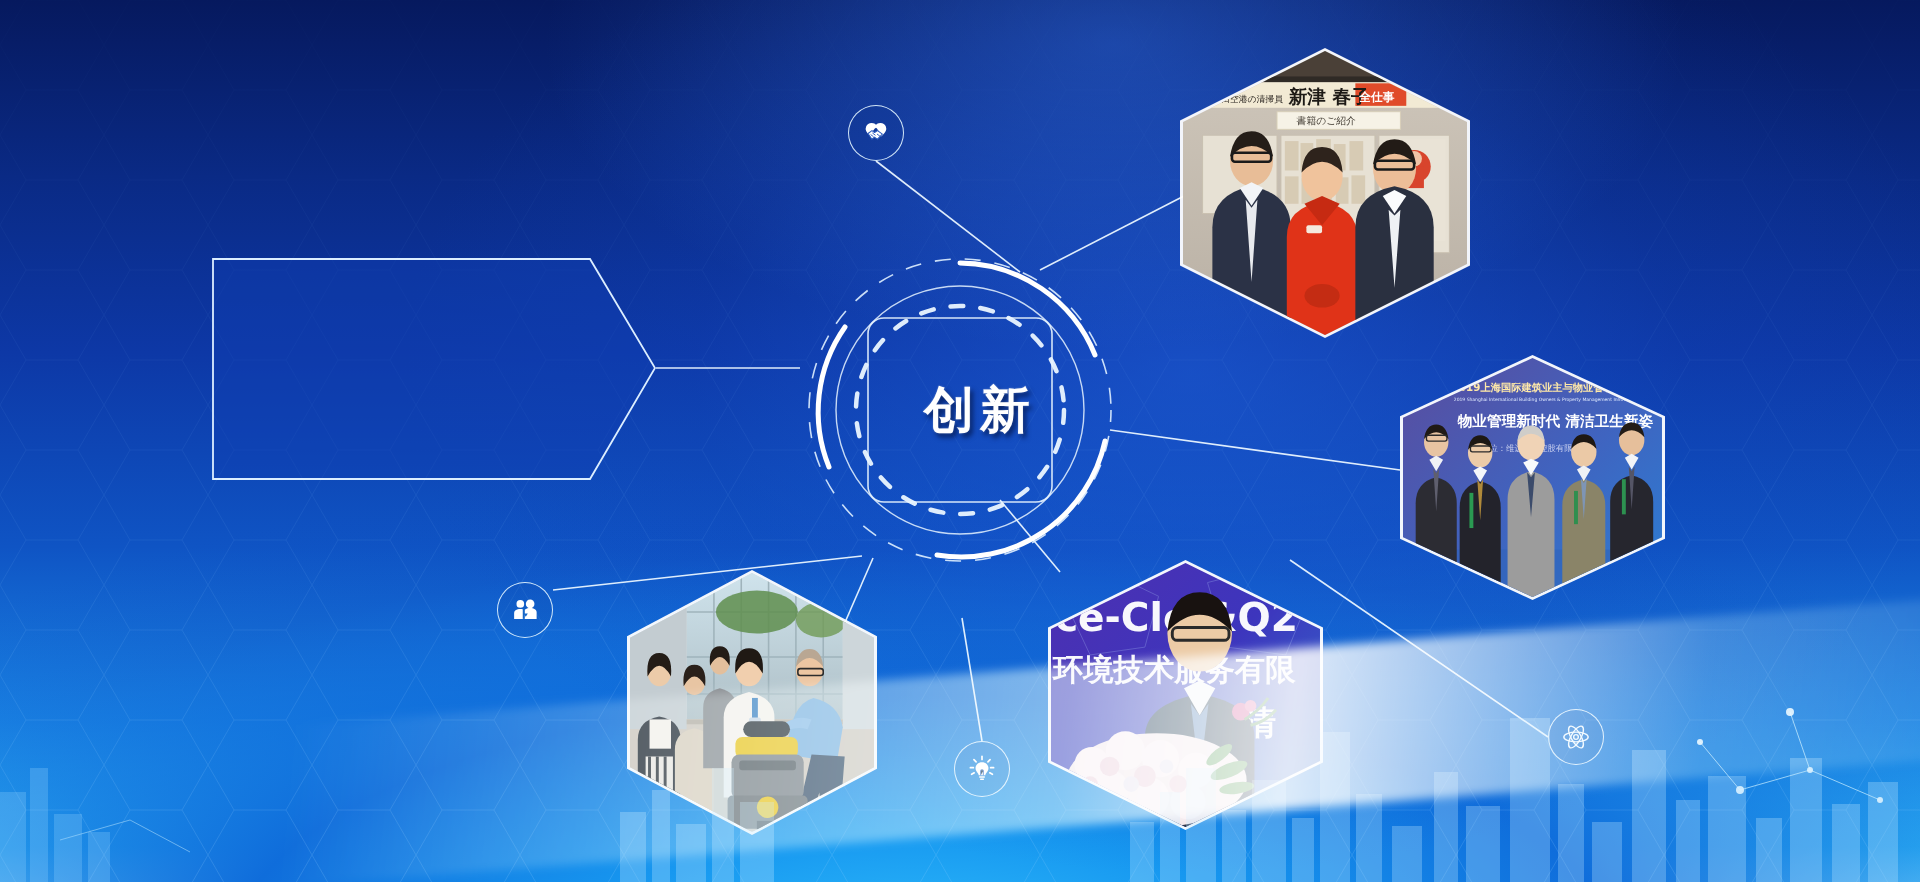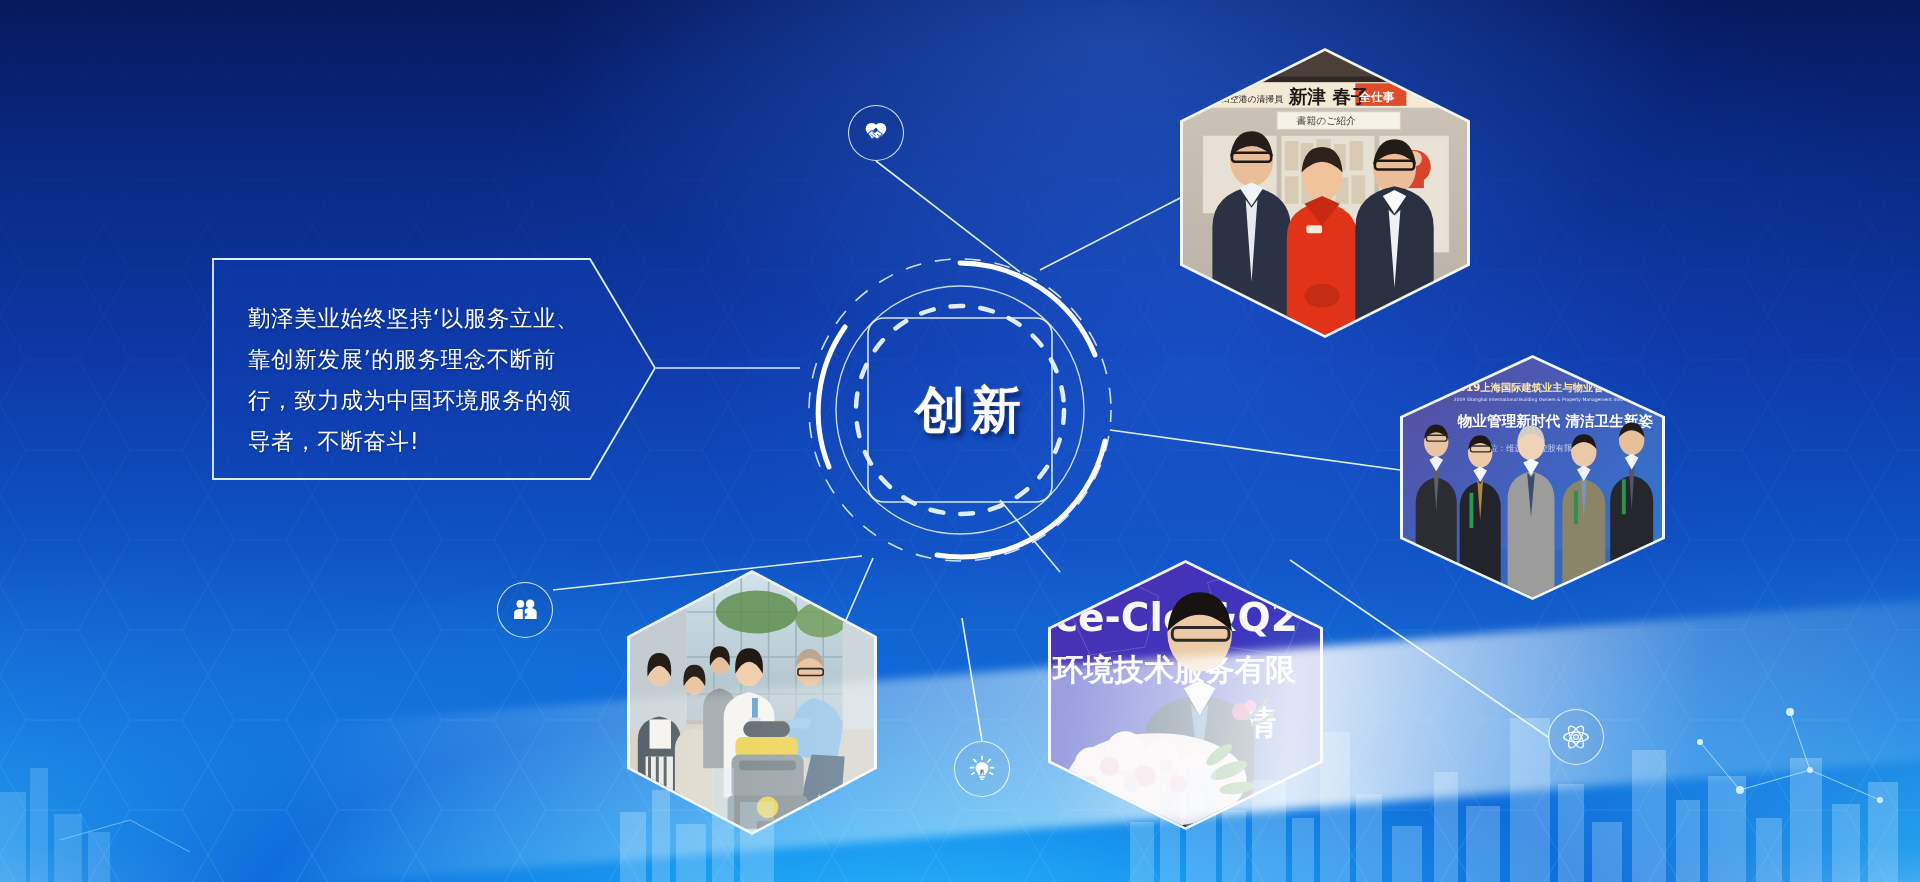--- a/index.html
+++ b/index.html
@@ -47,21 +47,21 @@
     color:#ffffff; font-size:22.5px; line-height:41px; letter-spacing:.6px;
     font-family:"DejaVu Sans","Liberation Sans",sans-serif;
     text-shadow:0 1px 3px rgba(0,20,70,.5);
     white-space:pre-wrap;
   }
 
   
   .center-wrap { position:absolute; left:805px; top:255px; width:310px; height:310px; }
   .center-svg { position:absolute; inset:0; }
   .center-label {
-    position:absolute; left:8px; top:0; width:100%; height:100%;
+    position:absolute; left:17px; top:0; width:100%; height:100%;
     display:flex; flex-direction:column; align-items:center; justify-content:center;
     color:#fff; font-weight:700; font-size:50px; line-height:66px;
     letter-spacing:6px;
     font-family:"DejaVu Sans","Liberation Sans",sans-serif;
     text-shadow:3px 4px 5px rgba(3,22,72,.75), 0 0 2px rgba(255,255,255,.4);
     padding-left:6px;
   }
   .center-label span { display:block; }
 
   
@@ -162,21 +162,20 @@
       <path d="M1060 572 L1000 500"></path>
 
       <path d="M1548 737 L1290 560"></path>
     </g>
   </svg>
 
   <div class="quote-box">
     <svg class="qb-frame" viewBox="0 0 444 222" preserveAspectRatio="none">
       <path d="M1 1 H 378 L 443 110 L 378 221 H 1 Z" fill="rgba(16,63,178,0.45)" stroke="#dceeff" stroke-width="1.8"></path>
     </svg>
-    <div class="quote-text">勤泽美业始终坚持‘以服务立业、靠创新发展’的服务理念不断前行，致力成为中国环境服务的领导者，不断奋斗!</div>
   </div>
 
   <div class="center-wrap">
     <svg class="center-svg" viewBox="0 0 310 310">
 
       <circle cx="155" cy="155" r="151" fill="none" stroke="#dff0ff" stroke-width="1.6" stroke-dasharray="16 14" stroke-dashoffset="4" opacity=".9"></circle>
 
       <path d="M155 8 A147 147 0 0 1 290 100" fill="none" stroke="#ffffff" stroke-width="5" stroke-linecap="round"></path>
       <path d="M300 186 A147 147 0 0 1 132 300" fill="none" stroke="#ffffff" stroke-width="5" stroke-linecap="round"></path>
       <path d="M24 212 A147 147 0 0 1 40 72" fill="none" stroke="#ffffff" stroke-width="5" stroke-linecap="round"></path>

